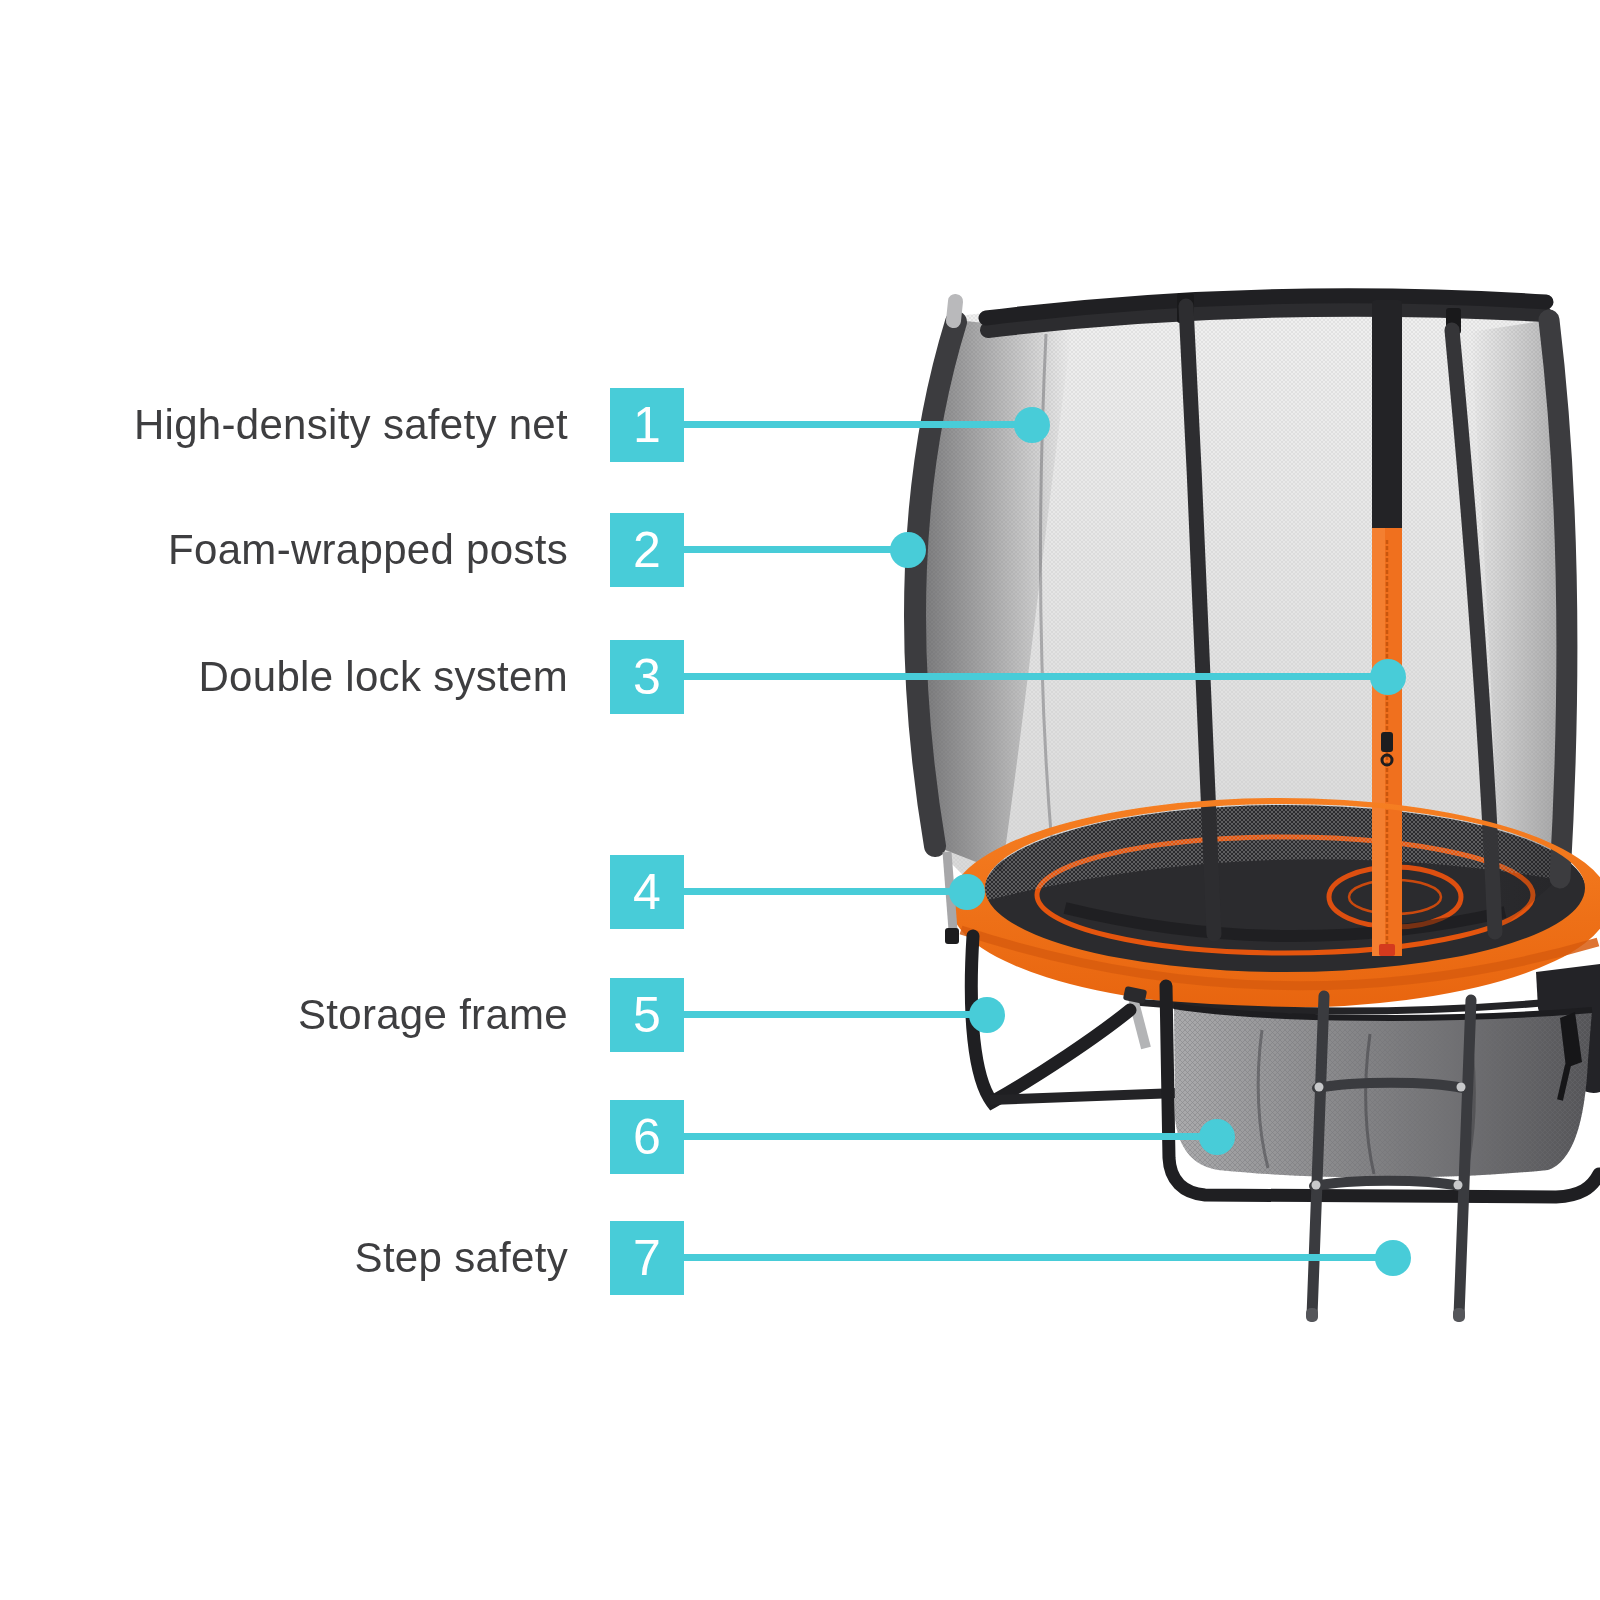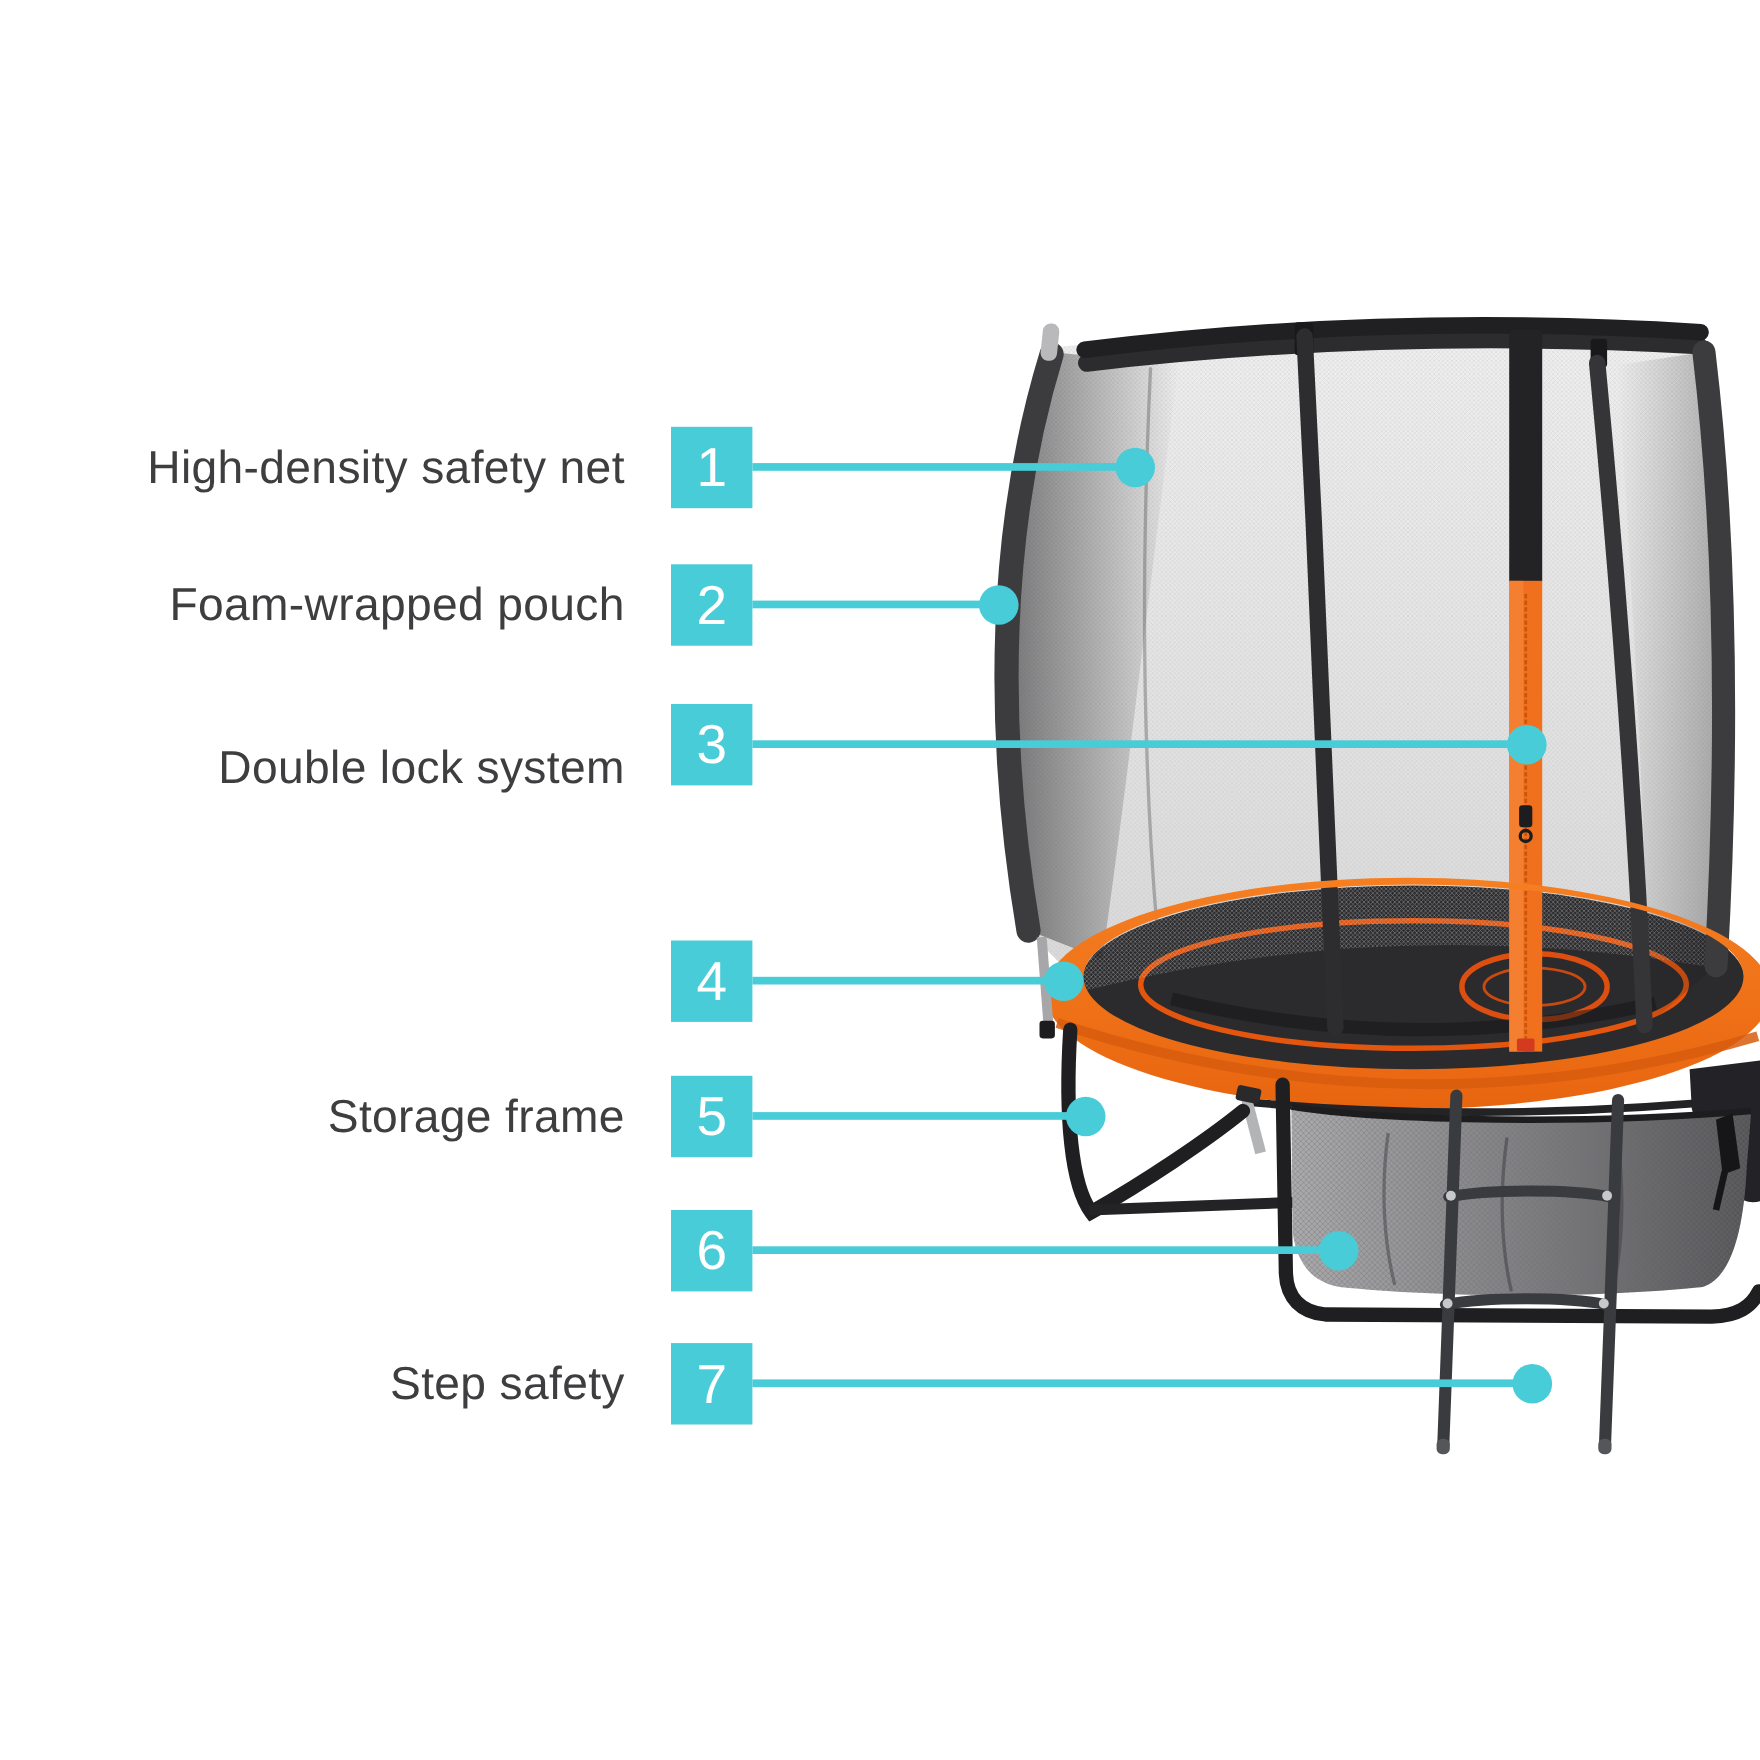--- a/index.html
+++ b/index.html
@@ -137,28 +137,28 @@
     </g>
   </svg>
 
   <div class="callout-label" style="right:1032px;top:395px">High-density safety net</div>
   <div class="callout-badge" style="left:610px;top:388px">
       <span>1</span>
     </div>
   <div class="callout-line" style="left:684px;top:421px;width:348px"></div>
   <div class="callout-dot" style="left:1014px;top:407px"></div>
 
-  <div class="callout-label" style="right:1032px;top:520px">Foam-wrapped pouch</div>
+  <div class="callout-label" style="right:1032px;top:520px">Foam-wrapped posts</div>
   <div class="callout-badge" style="left:610px;top:513px">
       <span>2</span>
     </div>
   <div class="callout-line" style="left:684px;top:546px;width:224px"></div>
   <div class="callout-dot" style="left:890px;top:532px"></div>
 
-  <div class="callout-label" style="right:1032px;top:668px">Double lock system</div>
+  <div class="callout-label" style="right:1032px;top:647px">Double lock system</div>
   <div class="callout-badge" style="left:610px;top:640px">
       <span>3</span>
     </div>
   <div class="callout-line" style="left:684px;top:673px;width:704px"></div>
   <div class="callout-dot" style="left:1370px;top:659px"></div>
 
   <div class="callout-badge" style="left:610px;top:855px">
       <span>4</span>
     </div>
   <div class="callout-line" style="left:684px;top:888px;width:283px"></div>

